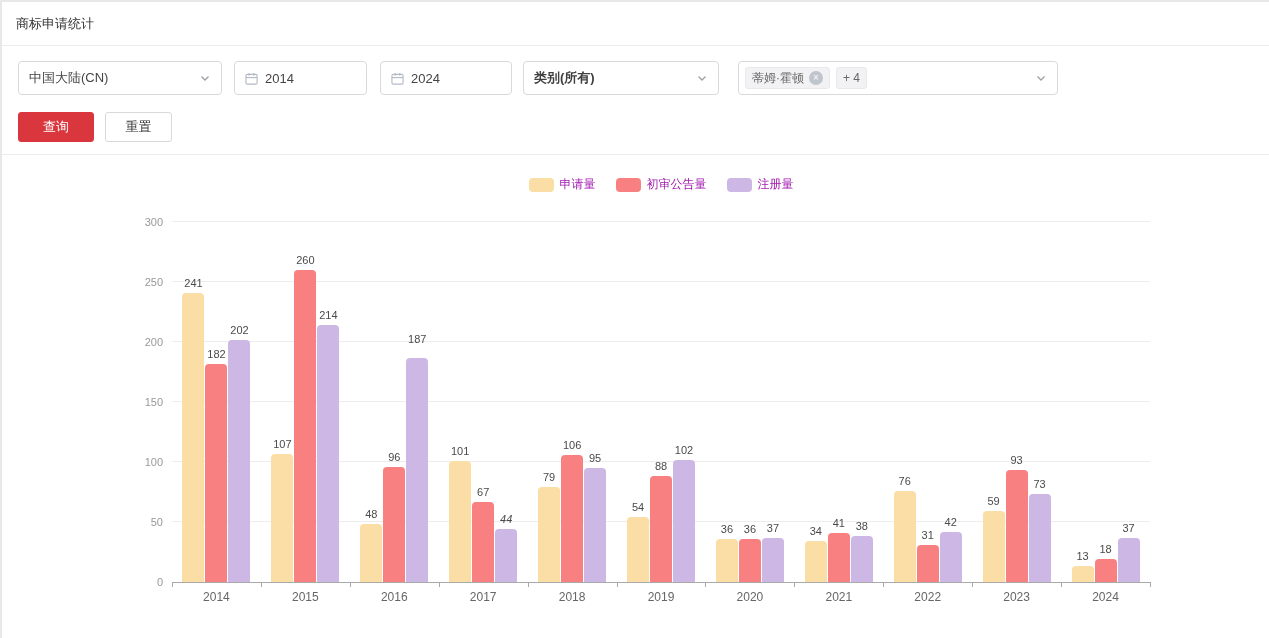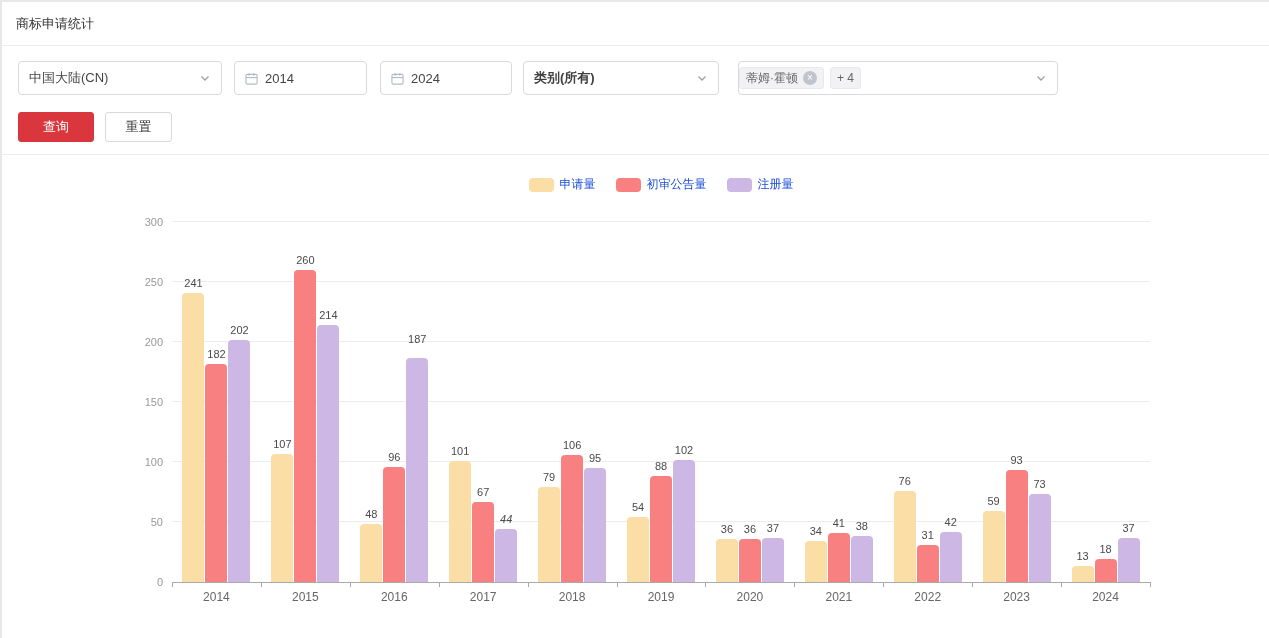--- a/index.html
+++ b/index.html
@@ -27,21 +27,21 @@
   }
   .ctrl .val { flex: 1; white-space: nowrap; overflow: hidden; }
   .ctrl .ph { color: #404040; font-weight: bold; }
   .chev { margin-left: auto; display: flex; align-items: center; }
   .cal { margin-right: 7px; display: flex; align-items: center; }
   .w-region { width: 204px; margin-right: 12px; }
   .w-date1  { width: 133px; margin-right: 13px; }
   .w-date2  { width: 132px; margin-right: 11px; }
   .w-cat    { width: 196px; margin-right: 19px; }
   .w-agency { width: 133px; margin-right: 10px; padding: 0; }
-  .w-multi  { width: 320px; padding-left: 0; }
+  .w-multi  { width: 320px; padding-left: 6px; }
   .agency-input {
     width: 100%; height: 100%; border: none; outline: none; border-radius: 4px;
     padding: 0 10px; font-size: 13px; font-family: "Liberation Sans", sans-serif;
     color: #444; background: transparent;
   }
   .agency-input::placeholder { color: #999; }
   .tag {
     background: #f2f2f4; border: 1px solid #e9e9eb; border-radius: 3px;
     height: 22px; display: flex; align-items: center; padding: 0 6px;
     font-size: 12px; color: #666; margin-right: 6px; white-space: nowrap;
@@ -64,21 +64,21 @@
   .divider { position: absolute; top: 152px; left: 0; right: 0; border-bottom: 1px solid #ececec; }
 
   
   .chart-section { position: absolute; top: 153px; left: 0; right: 0; bottom: 0; }
   .legend {
     position: absolute; top: 21px; left: 170px; width: 978px;
     display: flex; justify-content: center; align-items: center;
   }
   .legend-item { display: flex; align-items: center; margin: 0 10px; cursor: pointer; }
   .legend-marker { width: 25px; height: 14px; border-radius: 4px; margin-right: 6px; }
-  .legend-label { font-size: 12px; color: #1d4ed8; }
+  .legend-label { font-size: 12px; color: #a21caf; }
 
   .plot-area {
     position: absolute; left: 170px; top: 68px; width: 978px; height: 360px;
     border-bottom: 1px solid #a9a9a9;
   }
   .gridline { position: absolute; left: 0; right: 0; height: 1px; background: #ededed; }
   .ytick-label {
     position: absolute; right: calc(100% + 9px); width: 40px; text-align: right;
     font-size: 11px; color: #999;
   }

